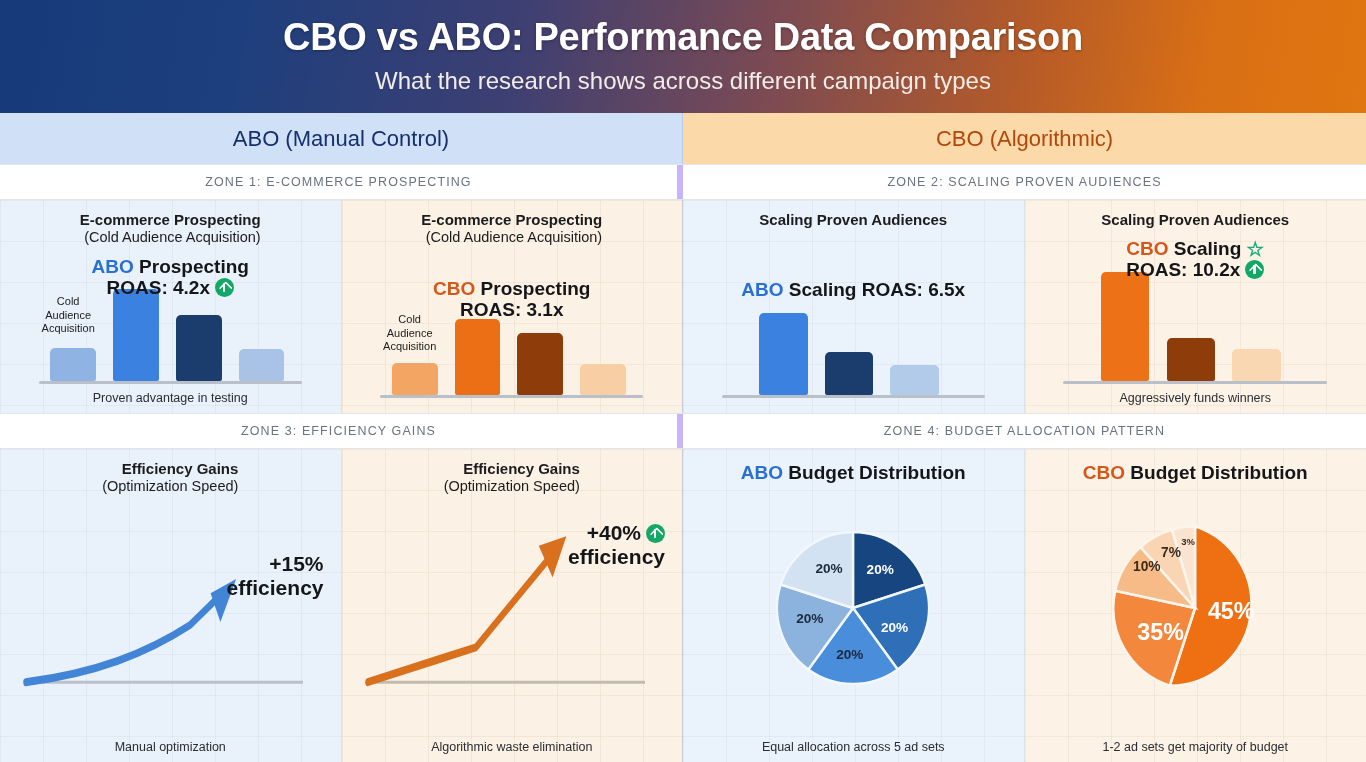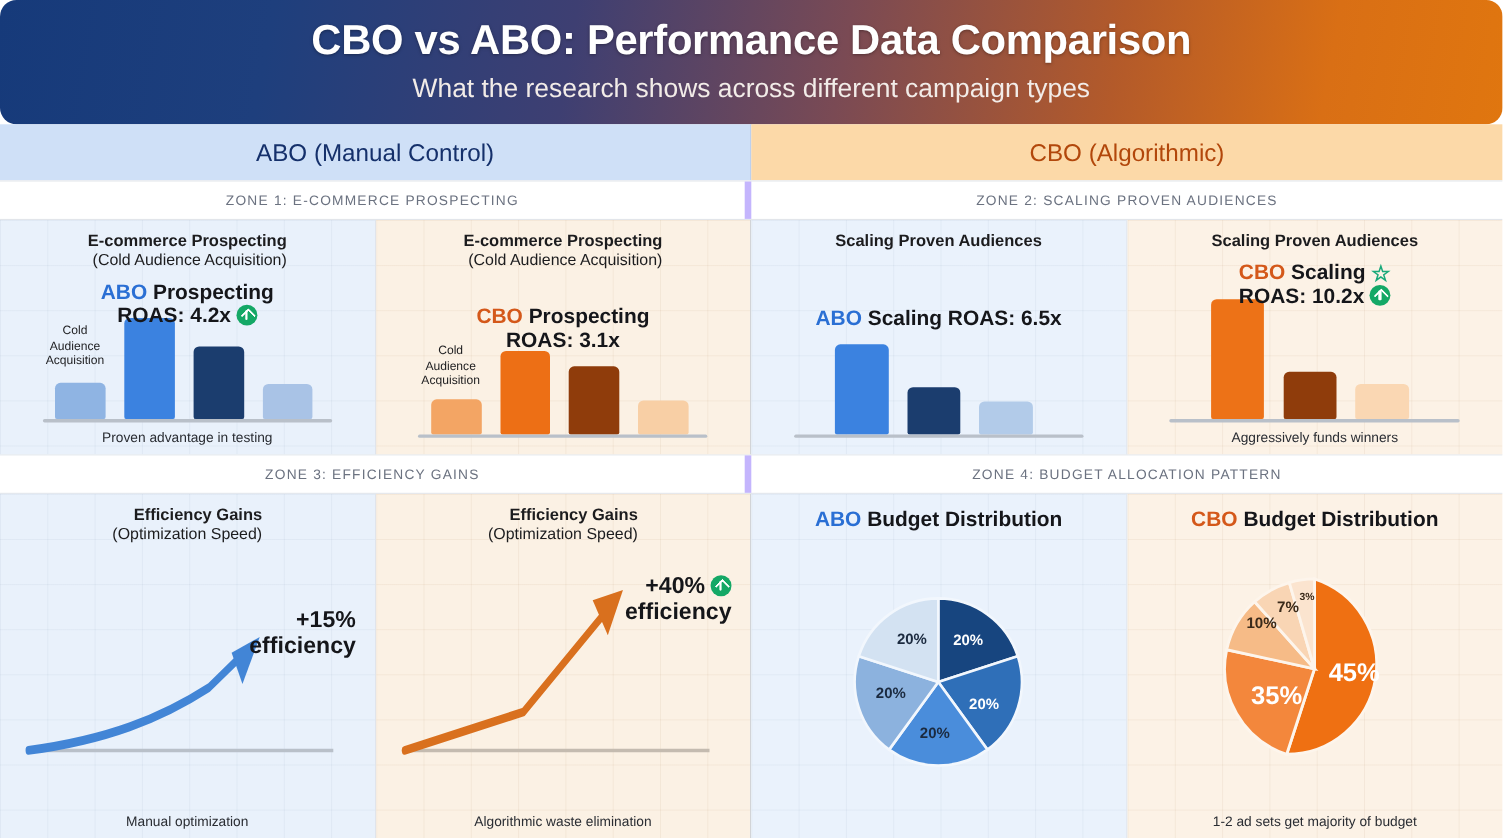--- a/index.html
+++ b/index.html
@@ -9,21 +9,21 @@
     background: #ffffff;
     overflow: hidden;
   }
   .page { width: 1366px; height: 762px; display: flex; flex-direction: column; position: relative; }
 
   
   .hero {
     height: 113px; flex: 0 0 113px;
     background: linear-gradient(100deg, #163a7a 0%, #1e3f7d 18%, #3e3f72 38%, #7a4a54 56%, #b35a2a 74%, #d96f15 88%, #e0760f 100%);
     display: flex; flex-direction: column; align-items: center; justify-content: center;
-    color: #ffffff; text-align: center; border-radius: 15px;
+    color: #ffffff; text-align: center;
   }
   .hero-title {
     font-size: 38px; font-weight: bold; letter-spacing: -0.3px; line-height: 1.05;
     text-shadow: 0 1px 3px rgba(0,0,0,.35);
   }
   .hero-sub { font-size: 24px; font-weight: normal; margin-top: 9px; color: #f2ece8; }
 
   
   .colheads { display: flex; height: 51px; flex: 0 0 51px; }
   .colhead {
@@ -311,20 +311,21 @@
             <path d="M 0 0 L -55.85 76.86 A 95 95 0 0 1 -90.36 -29.36 Z" fill="#8cb2de" stroke="#f2f7fd" stroke-width="3"></path>
             <path d="M 0 0 L -90.36 -29.36 A 95 95 0 0 1 0 -95 Z" fill="#d3e2f2" stroke="#f2f7fd" stroke-width="3"></path>
             <text class="pie-lbl" x="34" y="-47" font-size="17" fill="#ffffff">20%</text>
             <text class="pie-lbl" x="52" y="26" font-size="17" fill="#ffffff">20%</text>
             <text class="pie-lbl" x="-4" y="59" font-size="17" fill="#1b2a3f">20%</text>
             <text class="pie-lbl" x="-54" y="14" font-size="17" fill="#1b2a3f">20%</text>
             <text class="pie-lbl" x="-30" y="-48" font-size="17" fill="#1b2a3f">20%</text>
           </g>
         </svg>
       </div>
+      <div class="caption">Equal allocation across 5 ad sets</div>
     </div>
 
     <div class="panel cream soft">
       <div class="grid"></div>
       <div class="metric" style="margin-top:2px;">
         <span class="m-line">
           <span class="m-cbo">CBO</span><span> Budget Distribution</span>
         </span>
       </div>
       <div class="pie-wrap">

